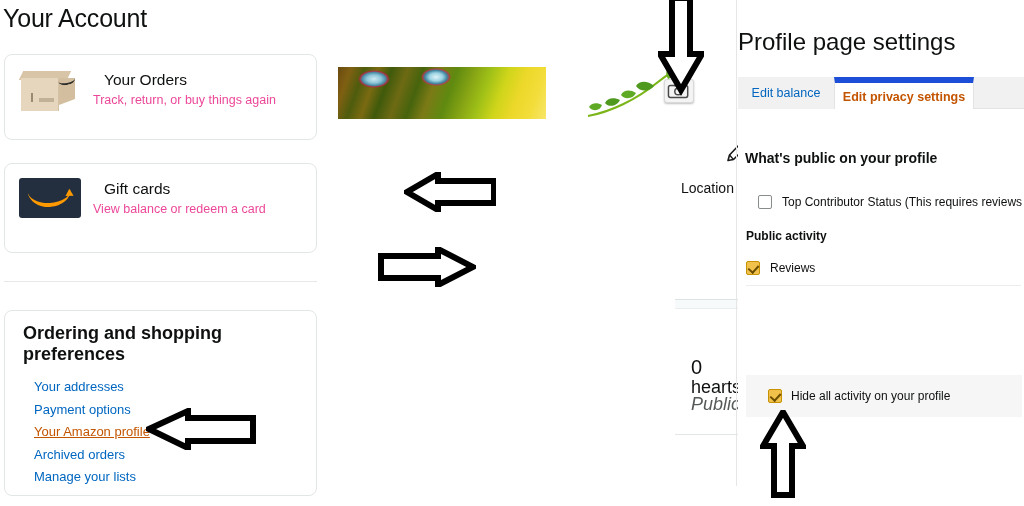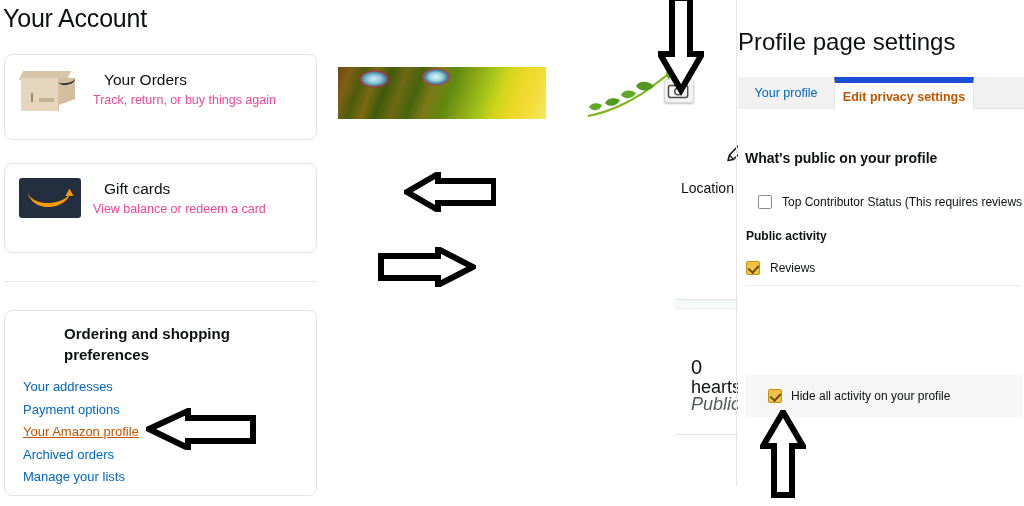--- a/index.html
+++ b/index.html
@@ -73,23 +73,23 @@
   .acct-s { font-size:12.5px; color:#ec4899; line-height:17px; margin:0; }
 
   .hr-thin { position:absolute; left:4px; top:281px; width:313px; height:1px; background:#e7e7e7; }
 
   .pref-card {
     position:absolute; left:4px; top:310px; width:313px; height:186px;
     background:#fff; border:1px solid #e3e6e6; border-radius:8px;
   }
   .pref-h {
     position:absolute; left:18px; top:12px; width:250px;
-    font-size:15px; font-weight:700; color:#0f1111; line-height:21px;margin-left:41px;
-  }
-  .pref-links { position:absolute; left:18px; top:65px; }
+    font-size:18px; font-weight:700; color:#0f1111; line-height:21px;
+  }
+  .pref-links { position:absolute; left:29px; top:65px; }
   .pref-link {
     display:block; font-size:13px; color:#0066c0; line-height:22.5px;
     text-decoration:none; white-space:nowrap;
   }
   .pref-link.active { color:#c45500; text-decoration:underline; }
 
   
   .mid-col { position:absolute; left:336px; top:0; width:372px; height:506px; }
   .banner {
     position:absolute; left:2px; top:67px; width:366px; height:52px;
@@ -307,21 +307,21 @@
     </svg>
   </div>
 
   <div class="right-col">
     <div class="right-border"></div>
 
     <div class="pp-title">Profile page settings</div>
 
     <div class="tabbar">
       <div class="tabbar-base"></div>
-      <div class="tab inactive">Your profile</div>
+      <div class="tab inactive">Edit balance</div>
       <div class="tab active">Edit privacy settings</div>
     </div>
 
     <div class="tab-pane">
 
       <div class="sec-h">What's public on your profile</div>
 
       <div class="cb-row r1">
         <div class="cb"></div>
         <div class="cb-lbl">Top Contributor Status (This requires reviews a</div>

